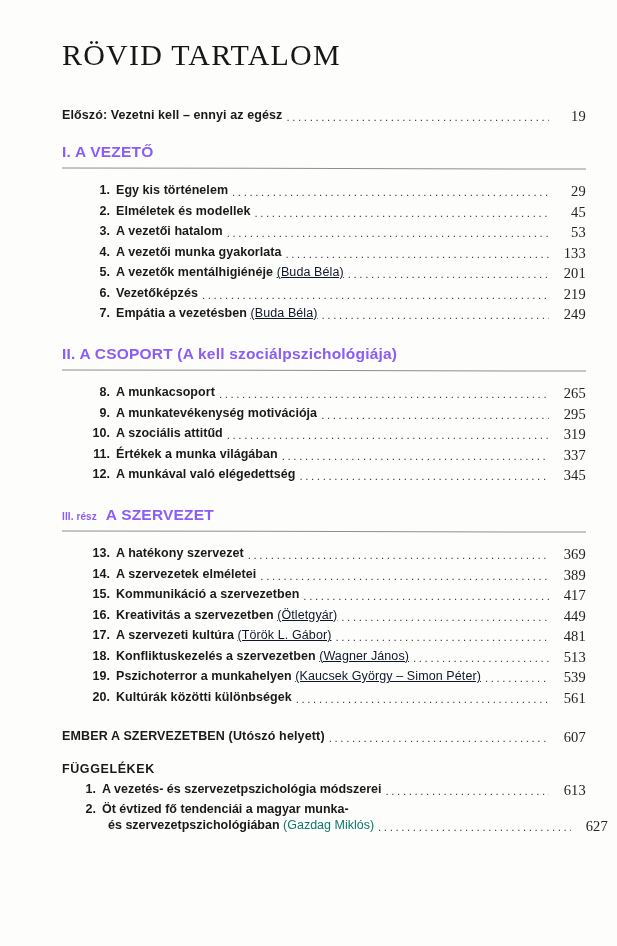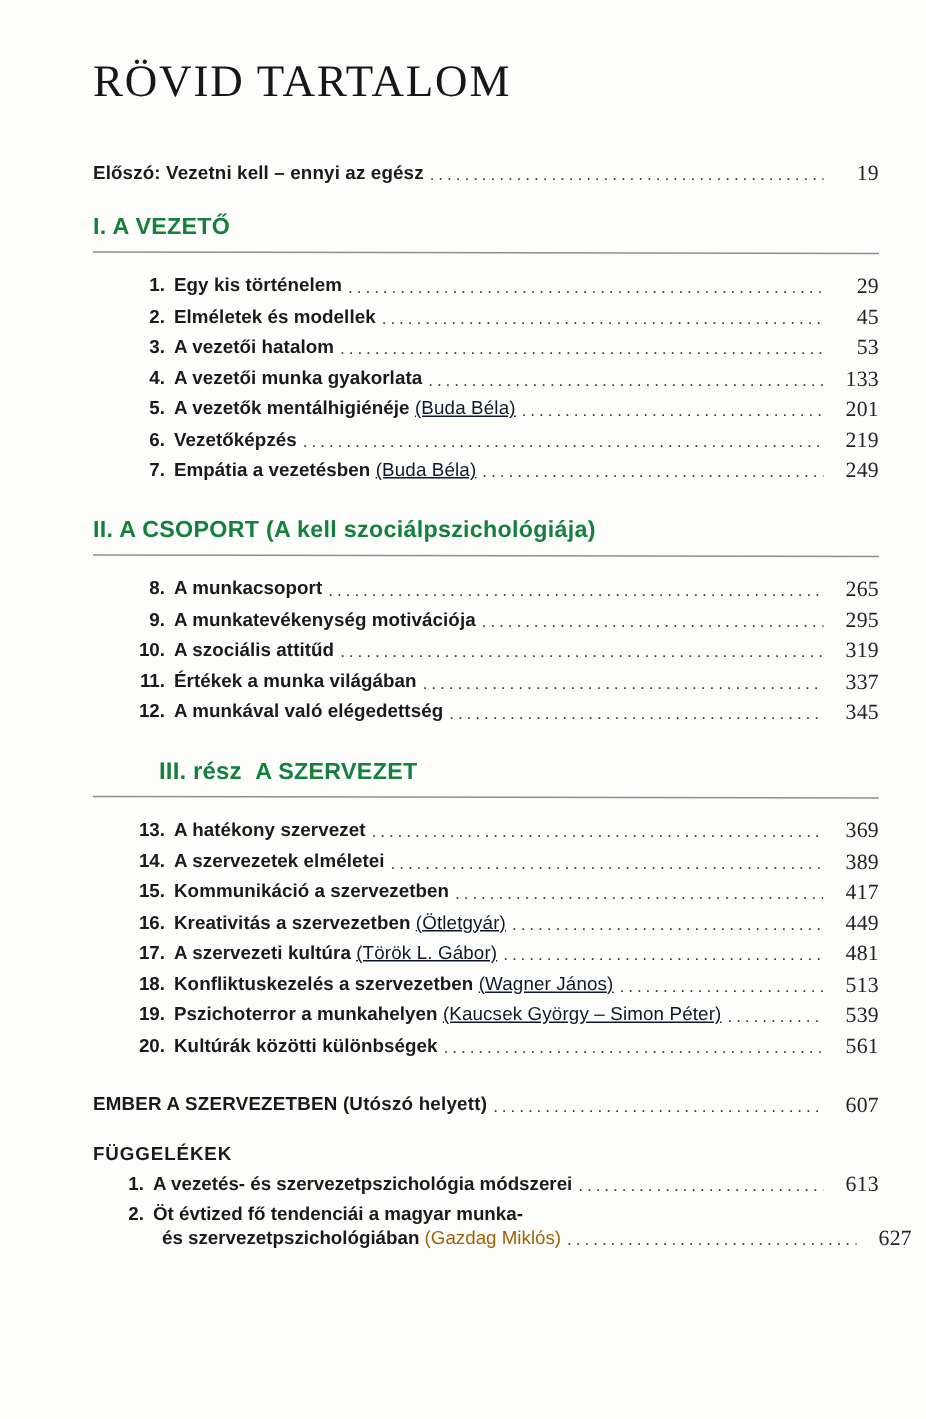--- a/index.html
+++ b/index.html
@@ -87,29 +87,28 @@
     font-size: 12.5px;
     font-weight: bold;
     letter-spacing: 0.1px;
   }
 
   
   .part-head {
     font-size: 15.5px;
     font-weight: bold;
     letter-spacing: 0.2px;
-    color: #15803d;
+    color: #8b5cf6;
     margin-bottom: 7px;
     white-space: nowrap;
   }
   .part-head .part-sub {
     font-weight: bold;
-    font-size: 16px;
+    font-size: 10px;
     letter-spacing: 0.1px;
-    margin-left: 44px;
   }
   .part-rule {
     height: 1px;
     background: #8e8e8e;
     width: 100%;
     margin-bottom: 14px;
     transform: rotate(0.12deg);
   }
 
   
@@ -172,21 +171,21 @@
     font-size: 12.5px;
     font-weight: bold;
   }
   .appendix .label {
     padding-left: 6px;
     font-size: 12.5px;
     font-weight: bold;
   }
   .appendix .author {
     font-weight: normal;
-    color: #a16207;
+    color: #0f766e;
   }
   .wrap-first {
     font-size: 12.5px;
     font-weight: bold;
     padding-left: 22px;
     margin-bottom: 2px;
   }
   .wrap-second {
     padding-left: 22px;
   }

